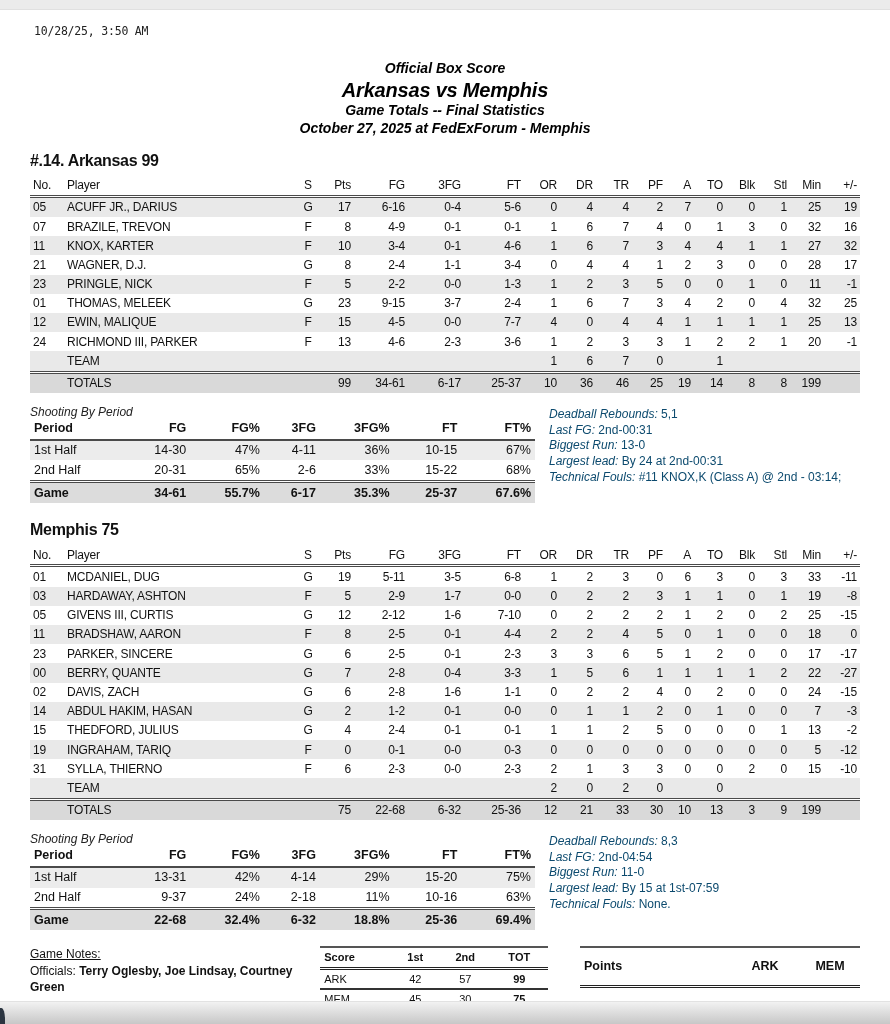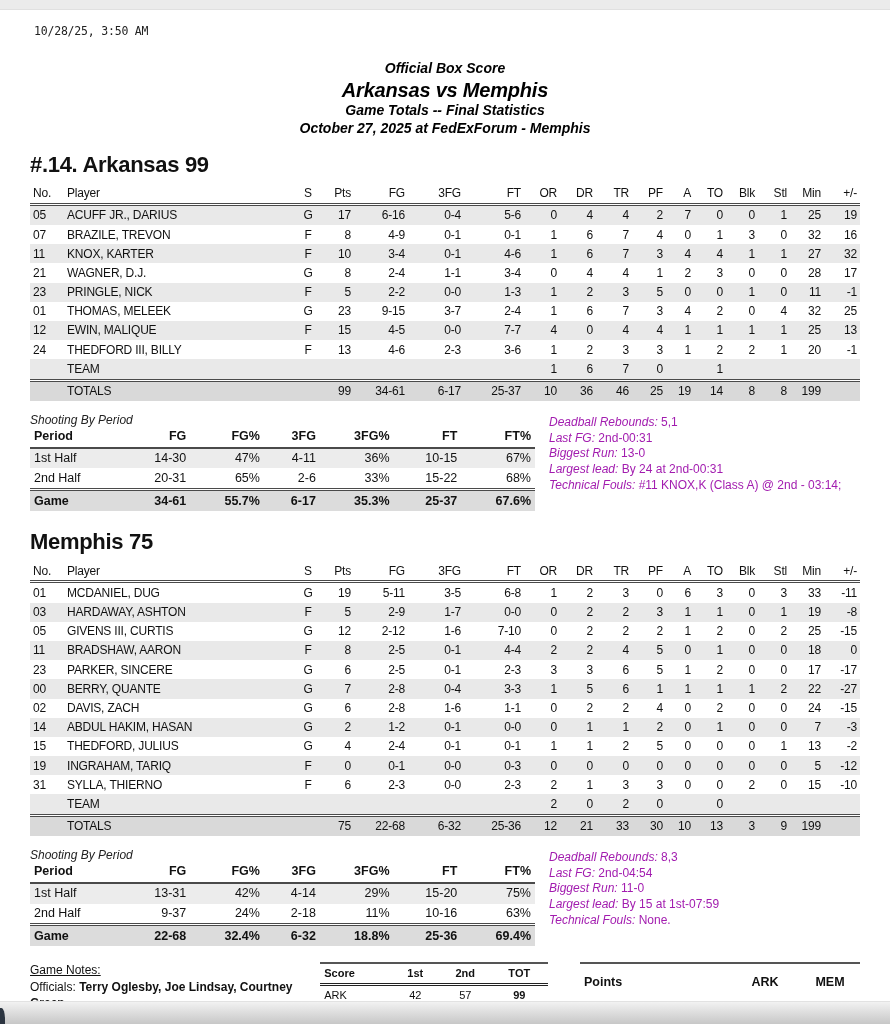--- a/index.html
+++ b/index.html
@@ -13,21 +13,21 @@
   .sheet{padding:0 30px;position:relative;}
   .timestamp{
     margin:14px 0 0 4px;font-family:"DejaVu Sans Mono", monospace;
     font-size:11.5px;color:#222;letter-spacing:-0.2px;
   }
   .titles{text-align:center;margin-top:22px;line-height:1.22;color:#000;font-style:italic;}
   .t1{font-size:14px;font-weight:bold;}
   .t2{font-size:20px;font-weight:bold;margin-top:1px;letter-spacing:-0.2px;}
   .t3{font-size:14px;font-weight:bold;}
   .t4{font-size:14px;font-weight:bold;}
-  h2.team{font-size:22px;font-weight:bold;margin:18px 0 6px 0;letter-spacing:-0.3px;}
+  h2.team{font-size:16px;font-weight:bold;margin:18px 0 6px 0;letter-spacing:-0.3px;}
   h2.first{margin-top:15px;}
 
   
   table{border-collapse:collapse;}
   .box{width:830px;table-layout:fixed;font-size:12px;letter-spacing:-0.2px;}
   .box th,.box td{padding:1.5px 3px;text-align:right;font-weight:normal;
     white-space:nowrap;overflow:hidden;line-height:1.35;}
   .box th:nth-child(1),.box td:nth-child(1),
   .box th:nth-child(2),.box td:nth-child(2){text-align:left;}
   .box th:nth-child(3),.box td:nth-child(3){text-align:center;}
@@ -44,21 +44,21 @@
   
   .shoot-block{display:flex;margin-top:12px;align-items:flex-start;}
   .shoot-caption{font-size:12px;font-style:italic;color:#222;margin-bottom:0;}
   .shoot{width:505px;font-size:12.5px;}
   .shoot th,.shoot td{padding:1.5px 4px;text-align:right;line-height:1.35;}
   .shoot th:first-child,.shoot td:first-child{text-align:left;}
   .shoot thead th{font-weight:bold;}
   .shoot thead tr{border-bottom:2.5px solid #4a4a4a;}
   .shoot tbody tr:nth-child(odd){background:#ececec;}
   .shoot tfoot tr{background:#dcdcdc;font-weight:bold;border-top:3px double #4a4a4a;}
-  .notes{margin-left:14px;width:330px;font-size:12px;line-height:1.32;color:#a21caf;padding-top:2px;}
+  .notes{margin-left:14px;width:330px;font-size:12px;line-height:1.32;color:#0c4a6e;padding-top:2px;}
   .nl{font-style:italic;}
   .nv{font-style:normal;}
 
   
   .footer{display:flex;margin-top:16px;}
   .f-left{width:308px;font-size:12px;line-height:1.35;}
   .gn{text-decoration:underline;}
   .b{font-weight:bold;}
   .st{margin-top:16px;}
   .f-mid{width:248px;}
@@ -273,21 +273,21 @@
             <td>4</td>
             <td>1</td>
             <td>1</td>
             <td>1</td>
             <td>1</td>
             <td>25</td>
             <td>13</td>
           </tr>
           <tr>
             <td>24</td>
-            <td>THEDFORD III, BILLY</td>
+            <td>RICHMOND III, PARKER</td>
             <td>F</td>
             <td>13</td>
             <td>4-6</td>
             <td>2-3</td>
             <td>3-6</td>
             <td>1</td>
             <td>2</td>
             <td>3</td>
             <td>3</td>
             <td>1</td>

